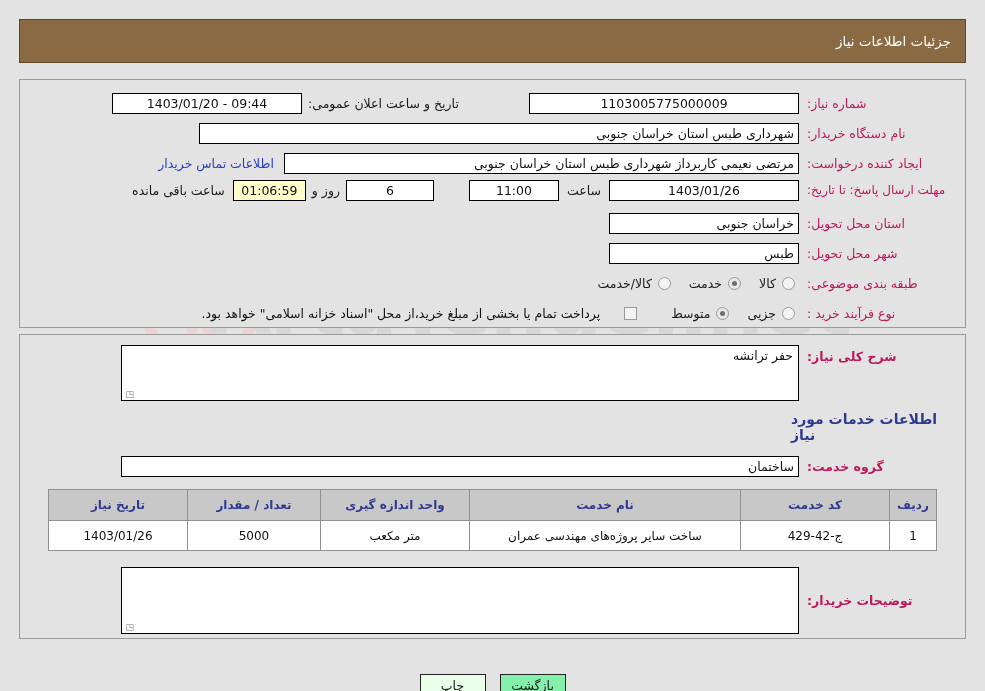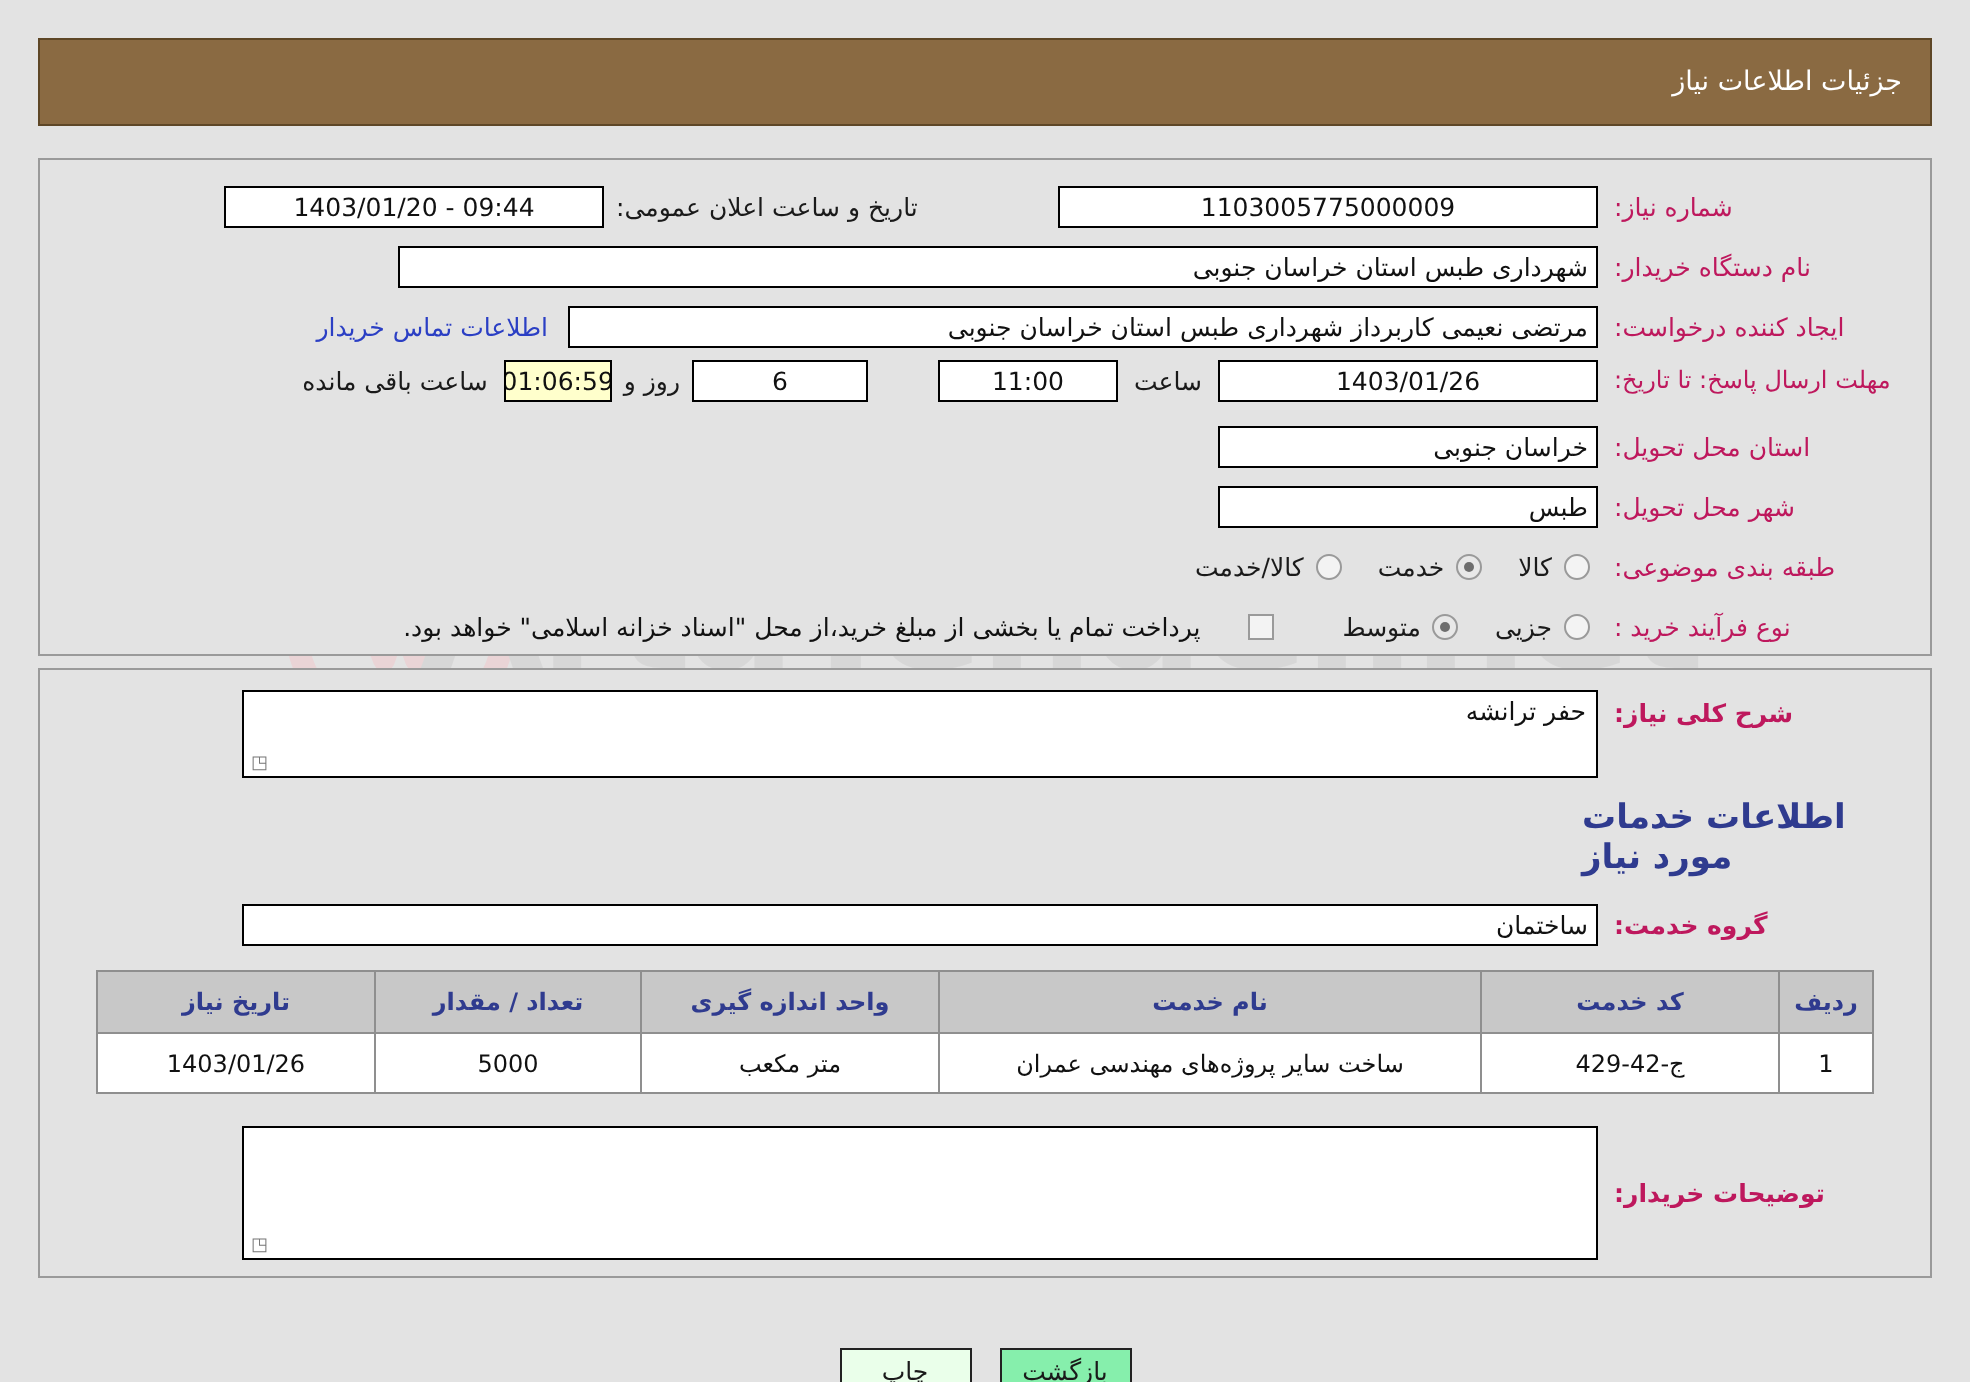--- a/index.html
+++ b/index.html
@@ -138,21 +138,21 @@
     margin:0 4px;
     flex:0 0 auto;
   }
   .opt{display:flex;align-items:center;margin-left:14px;}
   .opt .olbl{font-size:12.5px;margin-right:2px;}
 
   
   .sec-h{
     color:#2f3b8f;
     font-weight:bold;
-    font-size:17px;
+    font-size:14px;
     padding:0 8px;
   }
   .lbl.b{font-weight:bold;}
 
   
   .ta{
     background:#ffffff;
     border:1px solid #000000;
     box-sizing:border-box;
     font-size:12.5px;
@@ -255,21 +255,21 @@
       <a class="link" style="margin-right:10px">اطلاعات تماس خریدار</a>
     </div>
 
     <div class="row" style="align-items:flex-start">
       <div class="lbl w1 small" style="padding-top:3px">مهلت ارسال پاسخ: تا تاریخ:</div>
       <div class="inp ctr" style="width:190px">1403/01/26</div>
       <div class="txt" style="margin:0 8px;padding-top:3px">ساعت</div>
       <div class="inp ctr" style="width:90px">11:00</div>
       <div class="inp ctr" style="width:88px;margin-right:35px">6</div>
       <div class="txt" style="margin:0 6px;padding-top:3px">روز و</div>
-      <div class="inp ctr yellow" style="width:54px">01:06:59</div>
+      <div class="inp ctr yellow" style="width:73px">01:06:59</div>
       <div class="txt" style="margin-right:8px;padding-top:3px">ساعت باقی مانده</div>
     </div>
 
     <div class="row">
       <div class="lbl w1">استان محل تحویل:</div>
       <div class="inp rgt" style="width:190px">خراسان جنوبی</div>
     </div>
 
     <div class="row">
       <div class="lbl w1">شهر محل تحویل:</div>
@@ -305,21 +305,21 @@
       <span class="cbx"></span>
       <span class="txt dk" style="margin-right:20px">پرداخت تمام یا بخشی از مبلغ خرید،از محل "اسناد خزانه اسلامی" خواهد بود.</span>
     </div>
 
   </div>
 
   <div class="panel bottom">
 
     <div class="row" style="align-items:flex-start;margin-bottom:10px">
       <div class="lbl w1 b" style="padding-top:4px">شرح کلی نیاز:</div>
-      <div class="ta" style="width:678px;height:44px">
+      <div class="ta" style="width:678px;height:56px">
         <span>حفر ترانشه</span>
         <span class="grip">◳</span>
       </div>
     </div>
 
     <div class="row" style="margin-bottom:10px">
       <div class="sec-h" style="width:158px;text-align:left;padding-left:8px">اطلاعات خدمات مورد نیاز</div>
     </div>
 
     <div class="row">

